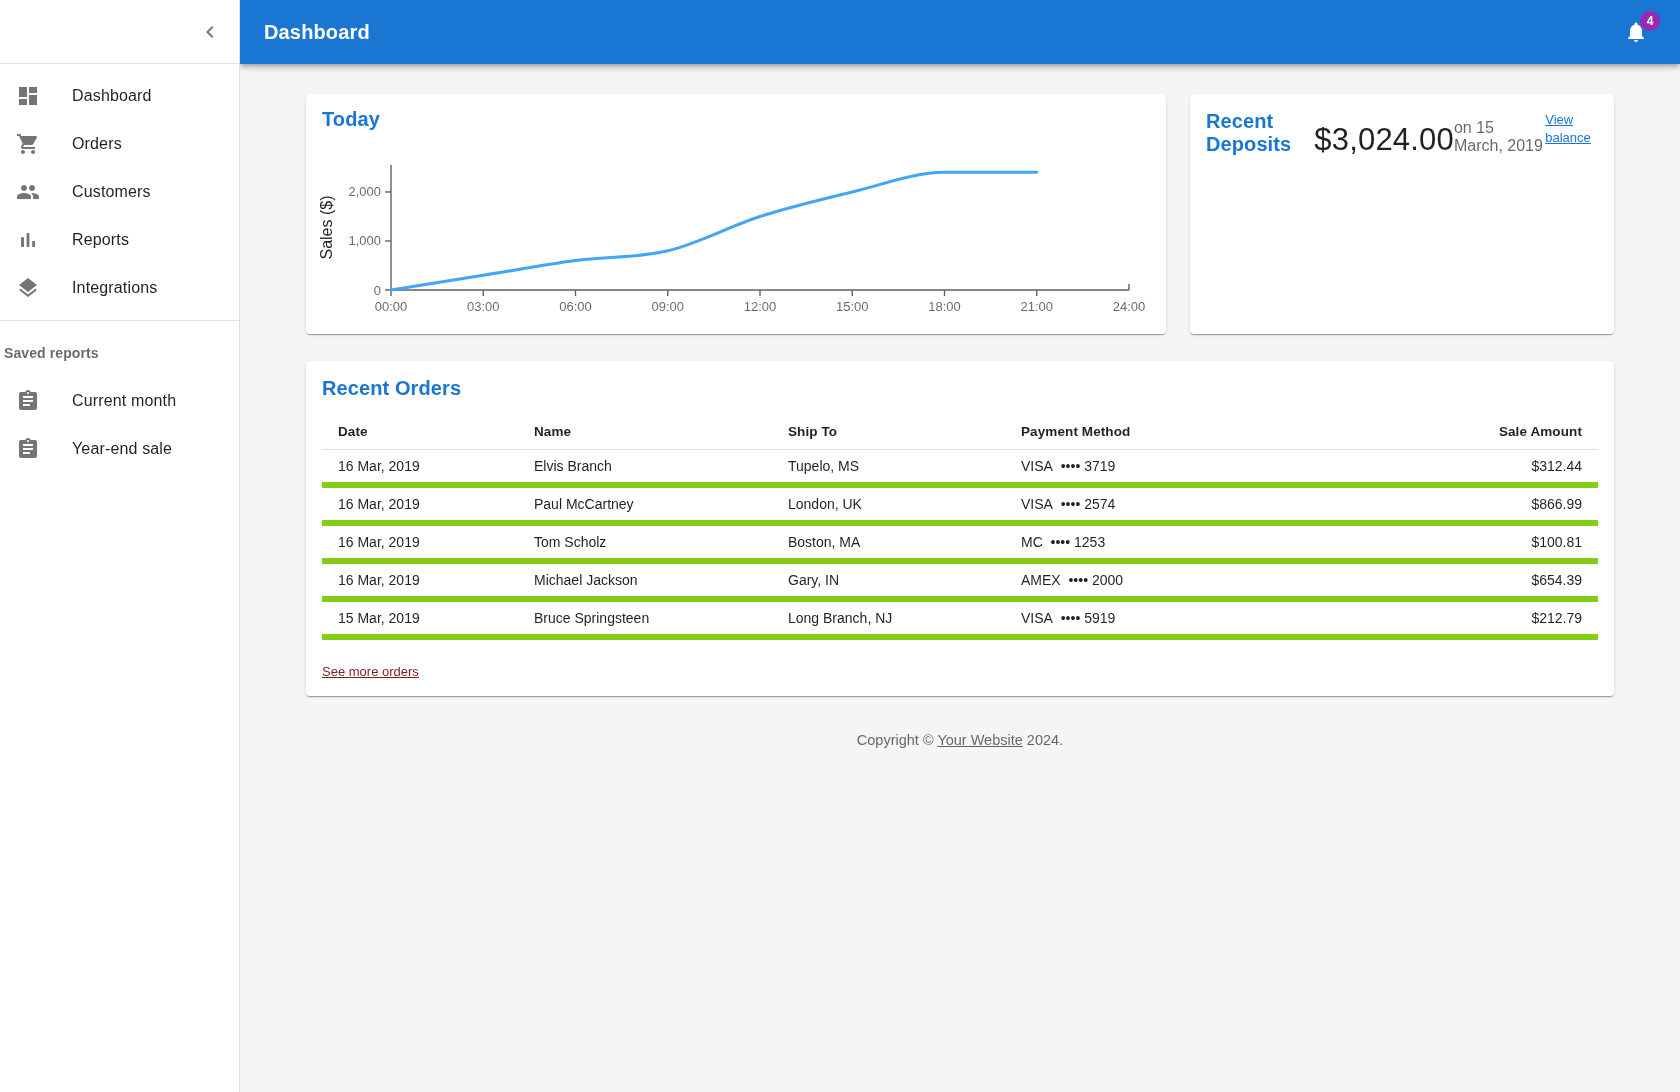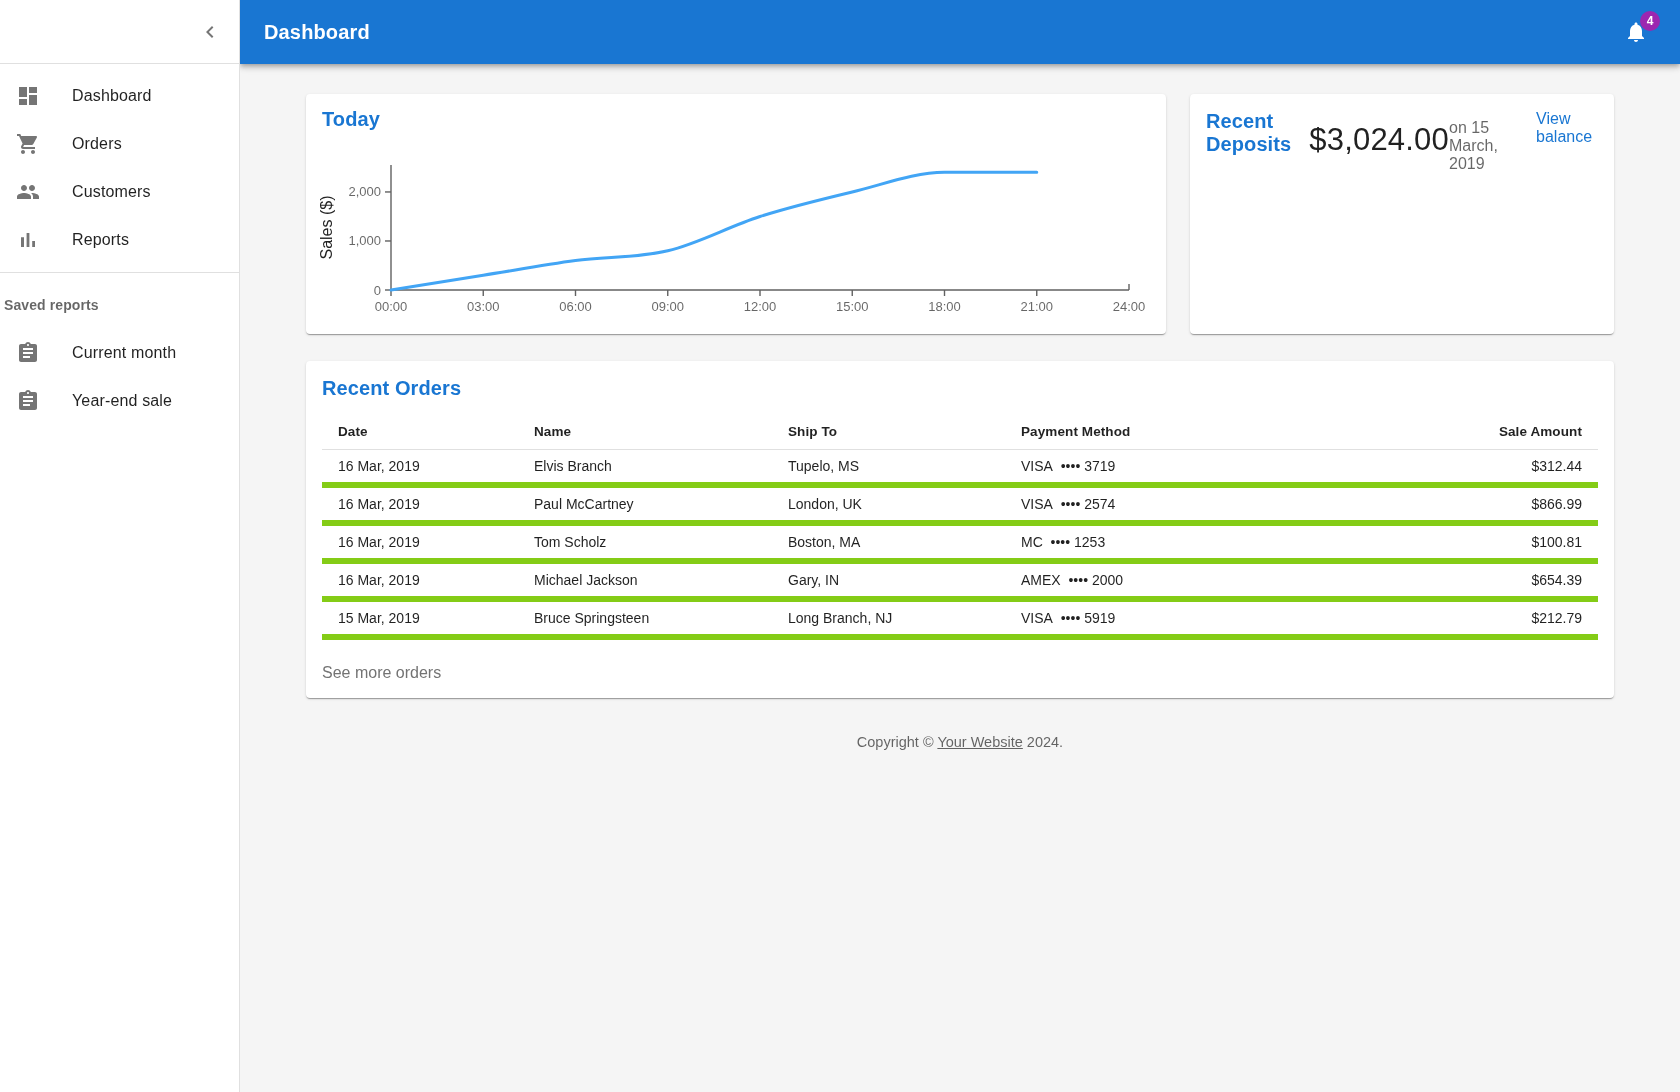--- a/index.html
+++ b/index.html
@@ -57,21 +57,21 @@
     box-shadow:0 2px 1px -1px rgba(0,0,0,.2), 0 1px 1px 0 rgba(0,0,0,.14), 0 1px 3px 0 rgba(0,0,0,.12);
   }
   .card-title { font-size:20px; font-weight:700; letter-spacing:0.1px; }
   .chart-card { width:860px; height:240px; position:relative; }
   .chart-title { position:absolute; left:16px; top:14px; }
   .chart-svg { position:absolute; left:0; top:0; }
   .deposits-card { flex:1; height:240px; padding:16px; display:flex; flex-direction:row; }
   .deposits-amount { font-size:31px; color:rgba(0,0,0,0.87); margin-top:12px; letter-spacing:0.2px; }
   .deposits-date { font-size:16px; color:rgba(0,0,0,0.6); margin-top:9px; }
   .spacer { flex:1; }
-  .link { font-size:16px; cursor:pointer; }
+  .link { font-size:13px; text-decoration:underline; cursor:pointer; }
   .orders-card { margin-top:27px; padding:16px; min-height:316px; }
   table { width:100%; border-collapse:collapse; margin-top:14px; table-layout:fixed; }
   th {
     text-align:left; font-size:13.5px; font-weight:700; color:rgba(0,0,0,0.87);
     padding:10px 16px; border-bottom:1px solid #e0e0e0; letter-spacing:0.1px;
   }
   td {
     font-size:14px; color:rgba(0,0,0,0.87); padding:8px 16px;
     border-bottom:6px solid #84cc16; white-space:pre; overflow:hidden;
   }
@@ -116,20 +116,28 @@
         </span>
         <span class="nav-label">Customers</span>
       </div>
       <div class="nav-item">
         <span class="nav-icon">
           <svg viewBox="0 0 24 24">
             <path d="M5 9.2h3V19H5V9.2zM10.6 5h2.8v14h-2.8V5zm5.6 8H19v6h-2.8v-6z"></path>
           </svg>
         </span>
         <span class="nav-label">Reports</span>
+      </div>
+      <div class="nav-item">
+        <span class="nav-icon">
+          <svg viewBox="0 0 24 24">
+            <path d="M11.99 18.54l-7.37-5.73L3 14.07l9 7 9-7-1.63-1.27-7.38 5.74zM12 16l7.36-5.73L21 9l-9-7-9 7 1.63 1.27L12 16z"></path>
+          </svg>
+        </span>
+        <span class="nav-label">Integrations</span>
       </div>
     </div>
   <div class="divider"></div>
   <div class="nav-list">
     <div class="subheader">Saved reports</div>
     <div id="nav-secondary">
         <div class="nav-item">
           <span class="nav-icon">
             <svg viewBox="0 0 24 24">
               <path d="M19 3h-4.18C14.4 1.84 13.3 1 12 1c-1.3 0-2.4.84-2.82 2H5c-1.1 0-2 .9-2 2v14c0 1.1.9 2 2 2h14c1.1 0 2-.9 2-2V5c0-1.1-.9-2-2-2zm-7 0c.55 0 1 .45 1 1s-.45 1-1 1-1-.45-1-1 .45-1 1-1zm2 14H7v-2h7v2zm3-4H7v-2h10v2zm0-4H7V7h10v2z"></path>
@@ -257,20 +265,20 @@
             </tr>
             <tr>
               <td>15 Mar, 2019</td>
               <td>Bruce Springsteen</td>
               <td>Long Branch, NJ</td>
               <td>VISA&nbsp;&nbsp;•••• 5919</td>
               <td class="num">$212.79</td>
             </tr>
           </tbody>
       </table>
-      <a class="link see-more" id="see-more" style="color: #737373;">See more orders</a>
+      <a class="link see-more" id="see-more" style="color: #7f1d1d;">See more orders</a>
     </section>
 
     <footer class="footer">
       <span>Copyright © </span><a class="site-link">Your Website</a><span> 2024.</span>
     </footer>
   </div>
 </main>
 
 </body></html>

